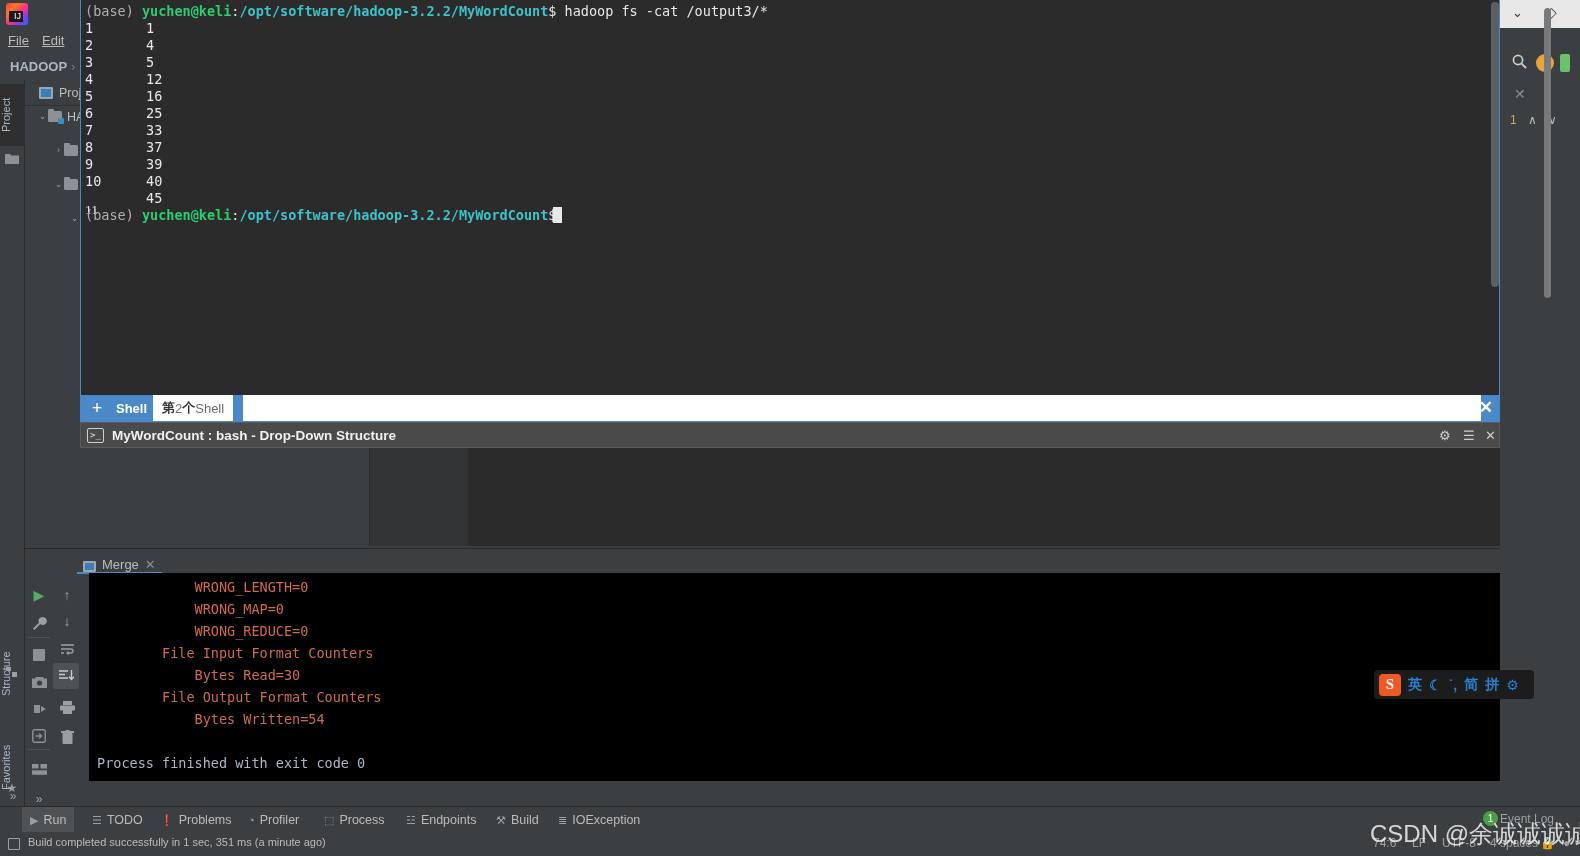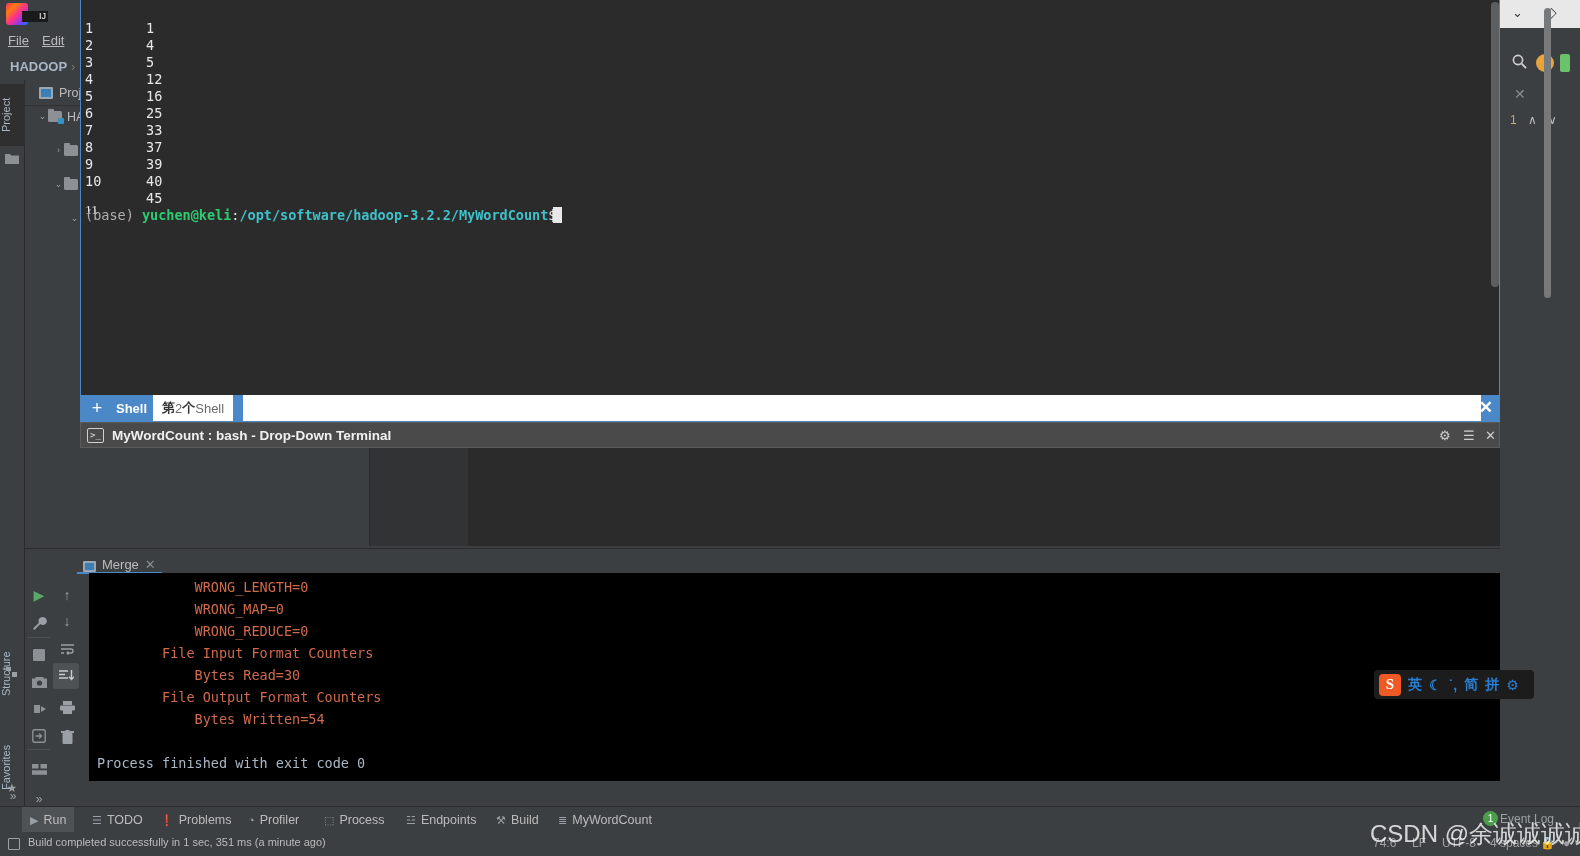--- a/index.html
+++ b/index.html
@@ -21,22 +21,22 @@
   }
   .ij-logo {
     position: absolute; left: 6px; top: 3px; width: 22px; height: 22px;
     border-radius: 3px;
     background:
       linear-gradient(135deg,#fe315d 0%,#f97a12 26%,#ff318c 52%,#7d3df2 78%,#087cfa 100%);
     display: flex; align-items: flex-end; justify-content: flex-start;
   }
   .ij-logo span {
     color: #fff; font-size: 9px; font-weight: normal;
-    background: #1a1a1a; padding: 0 2px 1px 17px; line-height: 10px;
-    margin: 0 0 3px 16px; font-family: "Liberation Sans", sans-serif;
+    background: #1a1a1a; padding: 0 2px 1px 5px; line-height: 10px;
+    margin: 0 0 3px 3px; font-family: "Liberation Sans", sans-serif;
   }
   .menubar {
     position: absolute; left: 0; top: 30px; width: 1580px; height: 24px;
     background: #3c3f41; color: #bbbbbb; font-size: 13px;
   }
   .menu-item {
     position: absolute; top: 3px; color: #bbbbbb; font-size: 13px;
   }
   .menu-item u { text-decoration: underline; }
 
@@ -574,21 +574,21 @@
     <div class="btab" style="left:398px;">
       <span class="bi">☳</span>
       <span>Endpoints</span>
     </div>
     <div class="btab" style="left:488px;">
       <span class="bi">⚒</span>
       <span>Build</span>
     </div>
     <div class="btab" style="left:550px;">
       <span class="bi">≣</span>
-      <span>MyWordCount</span>
+      <span>IOException</span>
     </div>
   </div>
 
   <div class="status-bar">
     <div class="status-ico"></div>
     <div class="status-msg">Build completed successfully in 1 sec, 351 ms (a minute ago)</div>
     <div class="status-right" style="left:1373px;">74:6</div>
     <div class="status-right" style="left:1412px;">LF</div>
     <div class="status-right" style="left:1442px;">UTF-8</div>
     <div class="status-right" style="left:1490px;">4 spaces</div>
@@ -618,20 +618,21 @@
     <div class="rp-x">✕</div>
     <div class="rp-num">1</div>
     <div class="rp-up">∧</div>
     <div class="rp-dn">∨</div>
   </div>
   <div class="rp-scrollbar"></div>
 
   <div class="term-window">
     <div class="term-body">
 
+      <div class="tline" style="left:4px; top:3px;"><span class="t-gray">(base) </span><span class="t-green">yuchen@keli</span><span class="t-white">:</span><span class="t-cyan">/opt/software/hadoop-3.2.2/MyWordCount</span><span class="t-white">$</span><span class="t-white"> hadoop fs -cat /output3/*</span></div>
 
       <div class="tline t-white" style="left:4px; top:20px;">1</div>
       <div class="tline t-white" style="left:65px; top:20px;">1</div>
       <div class="tline t-white" style="left:4px; top:37px;">2</div>
       <div class="tline t-white" style="left:65px; top:37px;">4</div>
       <div class="tline t-white" style="left:4px; top:54px;">3</div>
       <div class="tline t-white" style="left:65px; top:54px;">5</div>
       <div class="tline t-white" style="left:4px; top:71px;">4</div>
       <div class="tline t-white" style="left:65px; top:71px;">12</div>
       <div class="tline t-white" style="left:4px; top:88px;">5</div>
@@ -666,21 +667,21 @@
           <span style="font-weight:bold;">个</span>
           <span class="small"> Shell</span>
       </div>
       <div class="tt-rest" style="left:162px; width:1238px;"></div>
       <div class="tt-close">✕</div>
     </div>
   </div>
 
   <div class="tooltip">
     <div class="tico">&gt;_</div>
-    <div class="ttext">MyWordCount : bash - Drop-Down Terminal</div>
+    <div class="ttext">MyWordCount : bash - Drop-Down Structure</div>
     <div class="tip-ico" style="left:1358px;">⚙</div>
     <div class="tip-ico" style="left:1382px;">☰</div>
     <div class="tip-ico" style="left:1404px;">✕</div>
   </div>
 
   <div class="ime">
     <div class="ime-logo">S</div>
     <div class="ime-item">英</div>
     <div class="ime-item">☾</div>
     <div class="ime-item">˙,</div>

